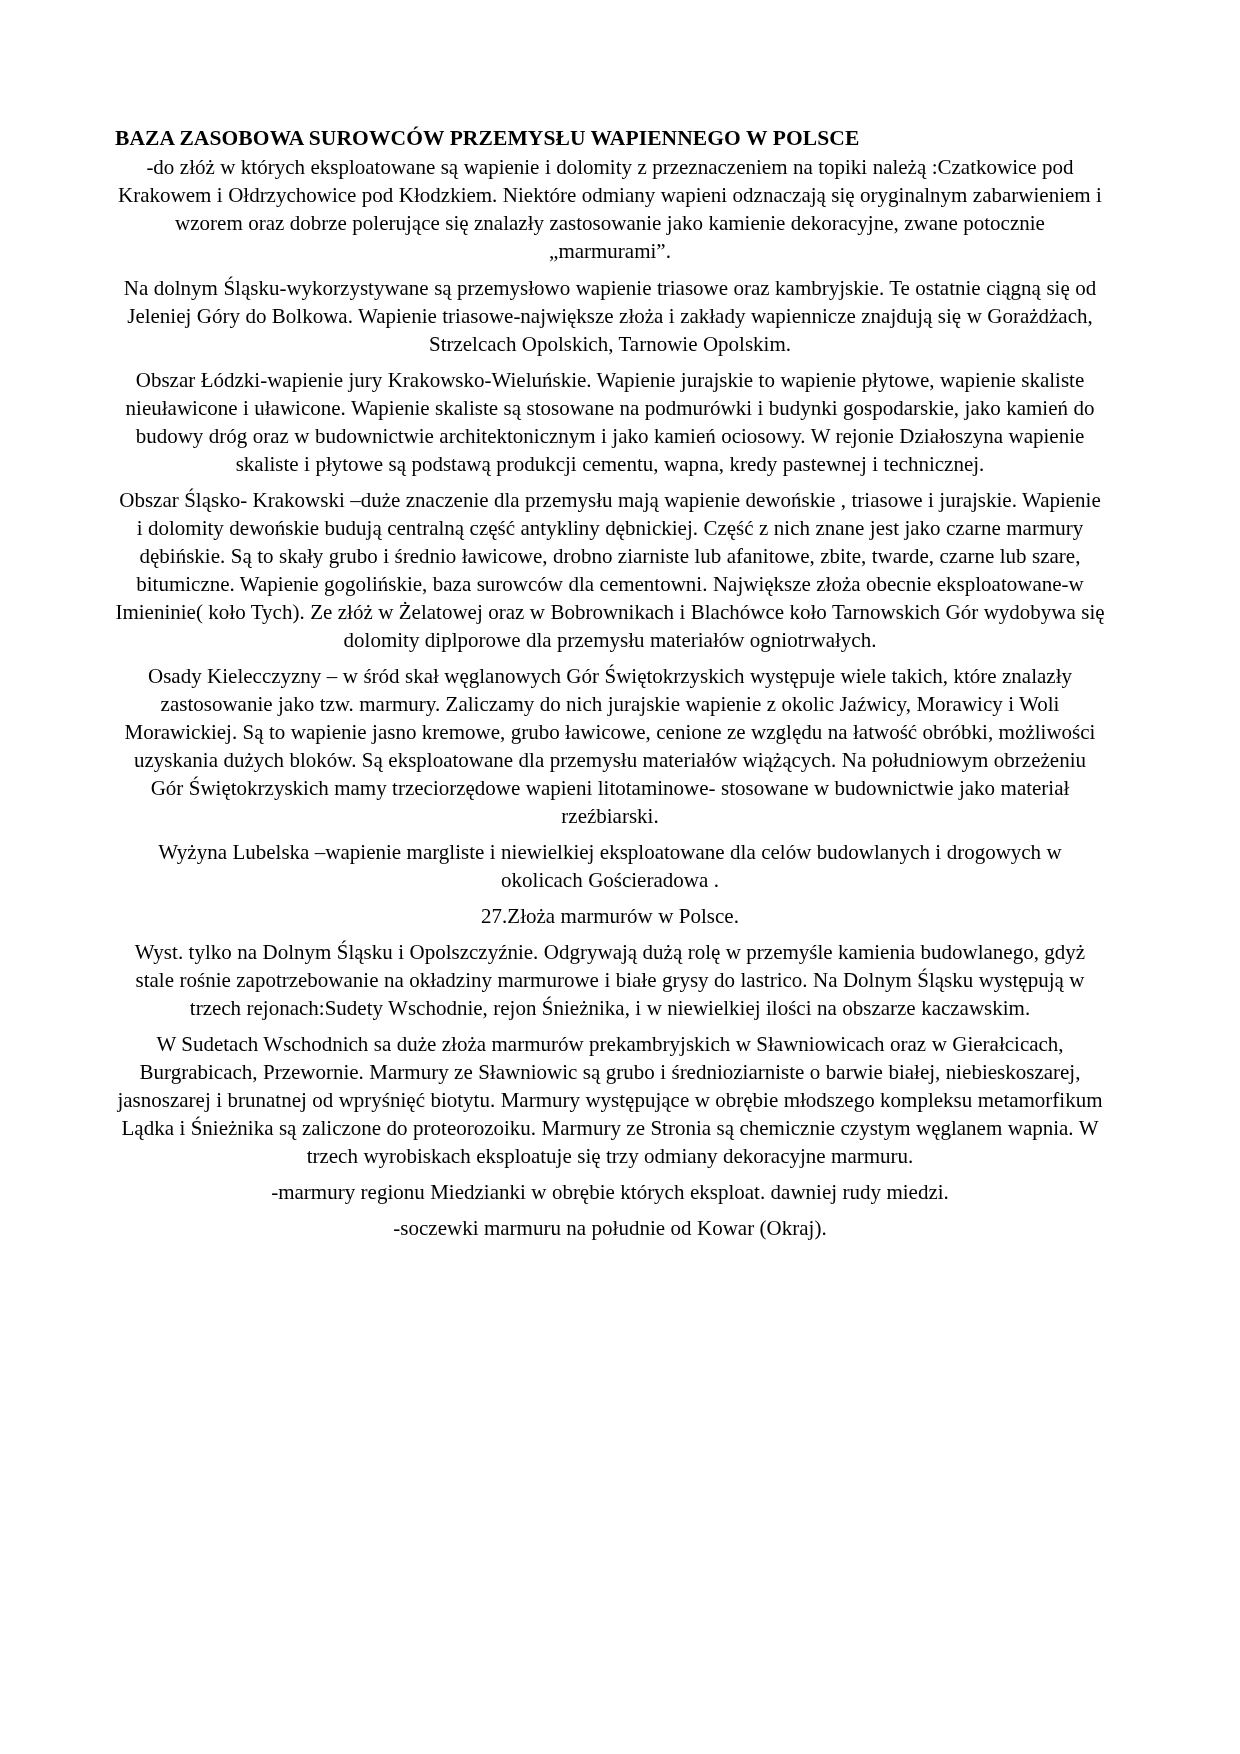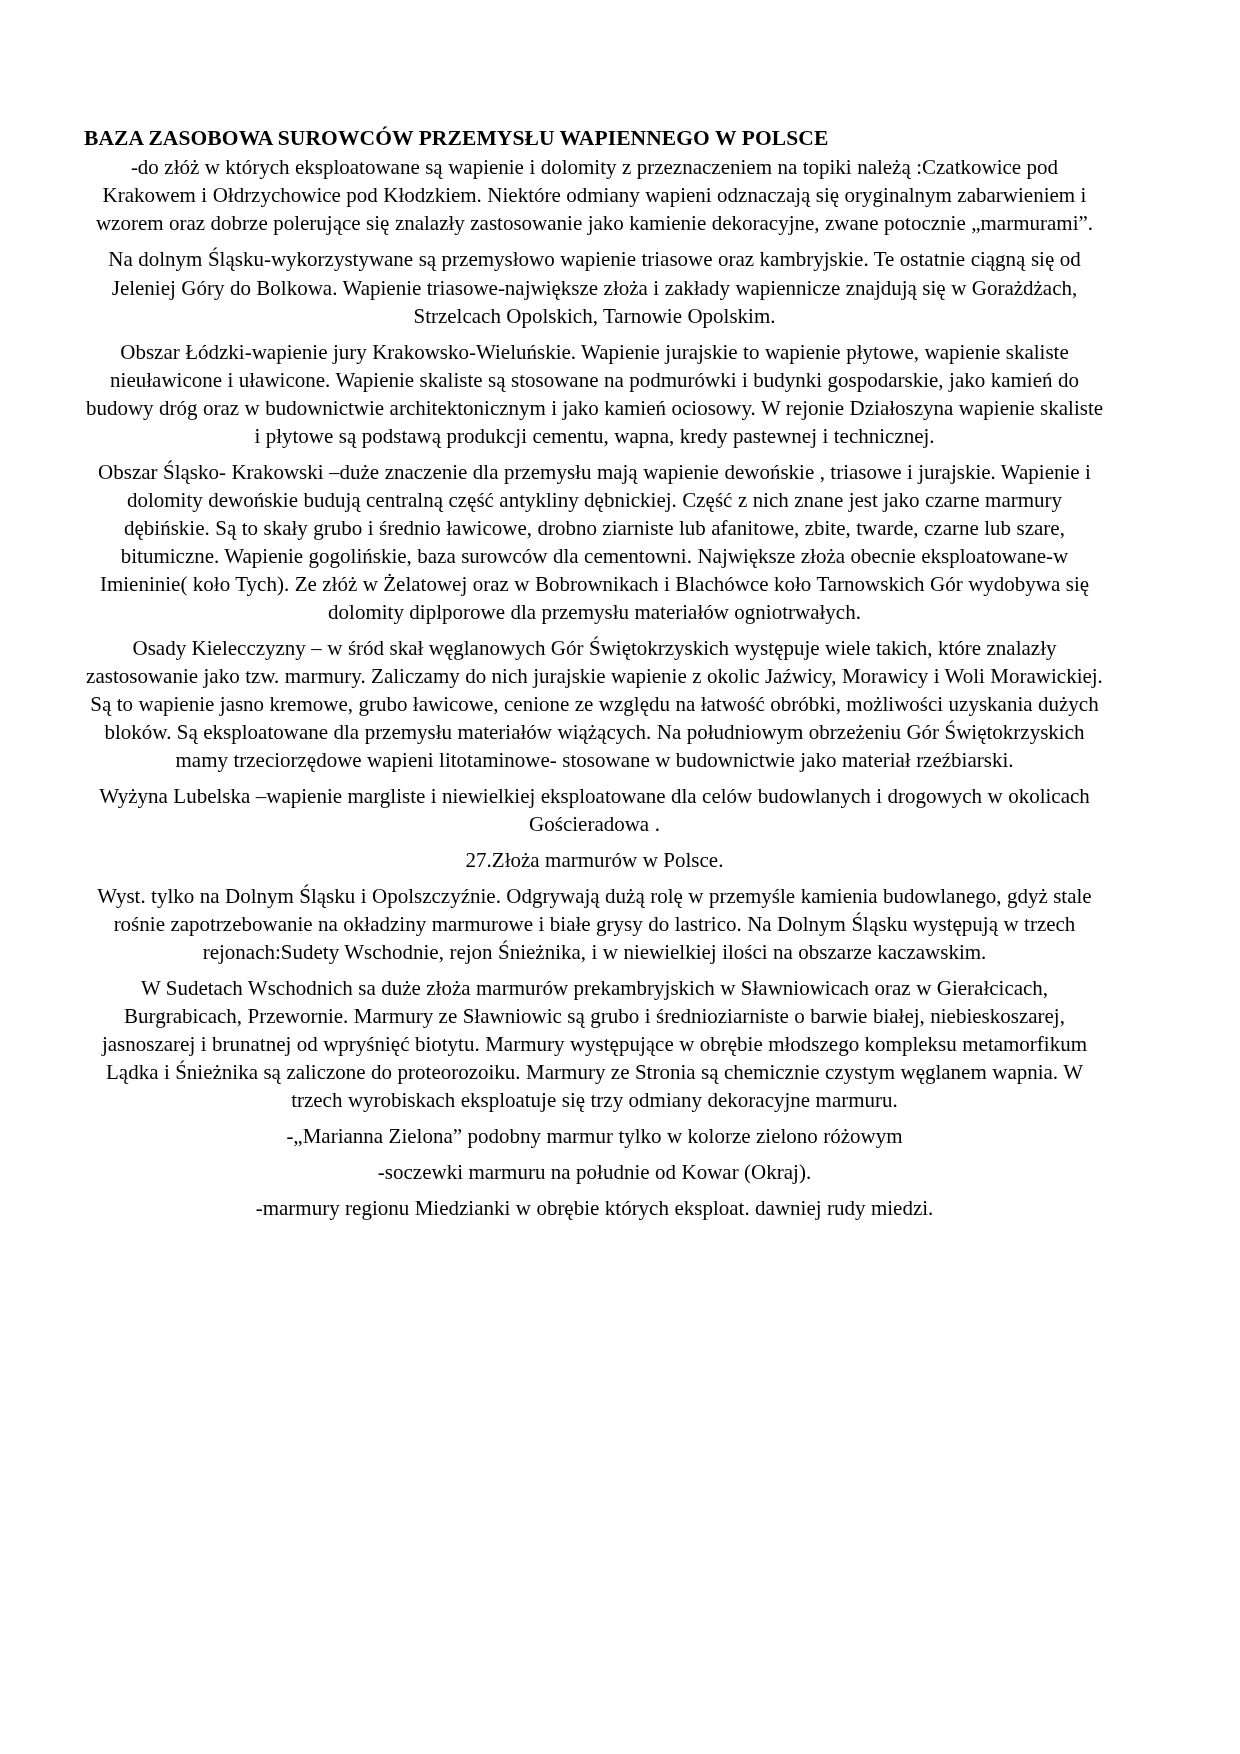--- a/index.html
+++ b/index.html
@@ -12,21 +12,21 @@
     height: 1754px;
     font-family: "Liberation Serif", "DejaVu Serif", serif;
     color: #000000;
     position: relative;
     overflow: hidden;
   }
   .page {
     box-sizing: border-box;
     width: 1240px;
     height: 1754px;
-    padding: 124px 135px 0 84px;
+    padding: 124px 135px 0 115px;
   }
   .doc-title {
     font-size: 21.5px;
     font-weight: bold;
     letter-spacing: 0.1px;
     line-height: 1.32;
     margin: 0 0 1px 0;
     white-space: nowrap;
   }
   .para {
@@ -49,17 +49,16 @@
 
   <p class="para">-do złóż w których eksploatowane są wapienie i dolomity z przeznaczeniem na topiki należą :Czatkowice pod Krakowem i Ołdrzychowice pod Kłodzkiem. Niektóre odmiany wapieni odznaczają się oryginalnym zabarwieniem i wzorem oraz dobrze polerujące się znalazły zastosowanie jako kamienie dekoracyjne, zwane potocznie „marmurami”.</p>
   <p class="para">Na dolnym Śląsku-wykorzystywane są przemysłowo wapienie triasowe oraz kambryjskie. Te ostatnie ciągną się od Jeleniej Góry do Bolkowa. Wapienie triasowe-największe złoża i zakłady wapiennicze znajdują się w Gorażdżach, Strzelcach Opolskich, Tarnowie Opolskim.</p>
   <p class="para">Obszar Łódzki-wapienie jury Krakowsko-Wieluńskie. Wapienie jurajskie to wapienie płytowe, wapienie skaliste nieuławicone i  uławicone. Wapienie skaliste są stosowane na podmurówki i budynki gospodarskie, jako kamień do budowy dróg oraz w budownictwie architektonicznym i jako kamień ociosowy. W rejonie Działoszyna wapienie skaliste i płytowe są podstawą produkcji cementu, wapna, kredy pastewnej i technicznej.</p>
   <p class="para">Obszar Śląsko- Krakowski –duże znaczenie dla przemysłu mają wapienie dewońskie , triasowe i jurajskie. Wapienie i dolomity dewońskie budują centralną część antykliny dębnickiej. Część z nich znane jest jako czarne marmury dębińskie. Są to skały grubo i średnio ławicowe, drobno ziarniste lub afanitowe, zbite, twarde, czarne lub szare, bitumiczne. Wapienie gogolińskie, baza surowców dla cementowni. Największe złoża obecnie eksploatowane-w Imieninie( koło Tych). Ze złóż w Żelatowej oraz w Bobrownikach i Blachówce koło Tarnowskich Gór wydobywa się dolomity diplporowe dla przemysłu materiałów ogniotrwałych.</p>
   <p class="para">Osady Kielecczyzny – w śród skał węglanowych Gór Świętokrzyskich występuje wiele takich, które znalazły zastosowanie jako tzw. marmury. Zaliczamy do nich jurajskie wapienie z okolic Jaźwicy, Morawicy i Woli Morawickiej. Są to wapienie jasno kremowe, grubo ławicowe, cenione ze względu na łatwość obróbki, możliwości uzyskania dużych bloków. Są eksploatowane dla przemysłu materiałów wiążących. Na południowym obrzeżeniu Gór Świętokrzyskich mamy trzeciorzędowe wapieni litotaminowe- stosowane w budownictwie jako materiał rzeźbiarski.</p>
   <p class="para">Wyżyna Lubelska –wapienie margliste i niewielkiej eksploatowane dla celów budowlanych i drogowych w okolicach Gościeradowa .</p>
   <p class="para">27.Złoża marmurów w Polsce.</p>
   <p class="para">Wyst. tylko na Dolnym Śląsku i Opolszczyźnie. Odgrywają dużą rolę w przemyśle kamienia budowlanego, gdyż stale rośnie zapotrzebowanie na okładziny marmurowe i białe grysy do lastrico. Na Dolnym Śląsku występują w trzech rejonach:Sudety Wschodnie, rejon Śnieżnika, i w niewielkiej ilości na obszarze kaczawskim.</p>
   <p class="para">W Sudetach Wschodnich sa duże złoża marmurów prekambryjskich w Sławniowicach oraz w Gierałcicach, Burgrabicach, Przewornie. Marmury ze Sławniowic są grubo i średnioziarniste o barwie białej, niebieskoszarej, jasnoszarej i brunatnej od wpryśnięć biotytu. Marmury występujące w obrębie młodszego kompleksu metamorfikum Lądka i Śnieżnika są zaliczone do proteorozoiku. Marmury ze Stronia są chemicznie czystym węglanem wapnia. W trzech wyrobiskach eksploatuje się trzy odmiany dekoracyjne marmuru.</p>
-  <p class="para">-„Marianna Zielona” podobny marmur tylko w kolorze zielono różowym</p>
+  <p class="para">-marmury regionu Miedzianki w obrębie których eksploat. dawniej rudy miedzi.</p>
   <p class="para">-soczewki marmuru na południe od Kowar (Okraj).</p>
-  <p class="para">-marmury regionu Miedzianki w obrębie których eksploat. dawniej rudy miedzi.</p>
 
 </div>
 
 </body></html>

